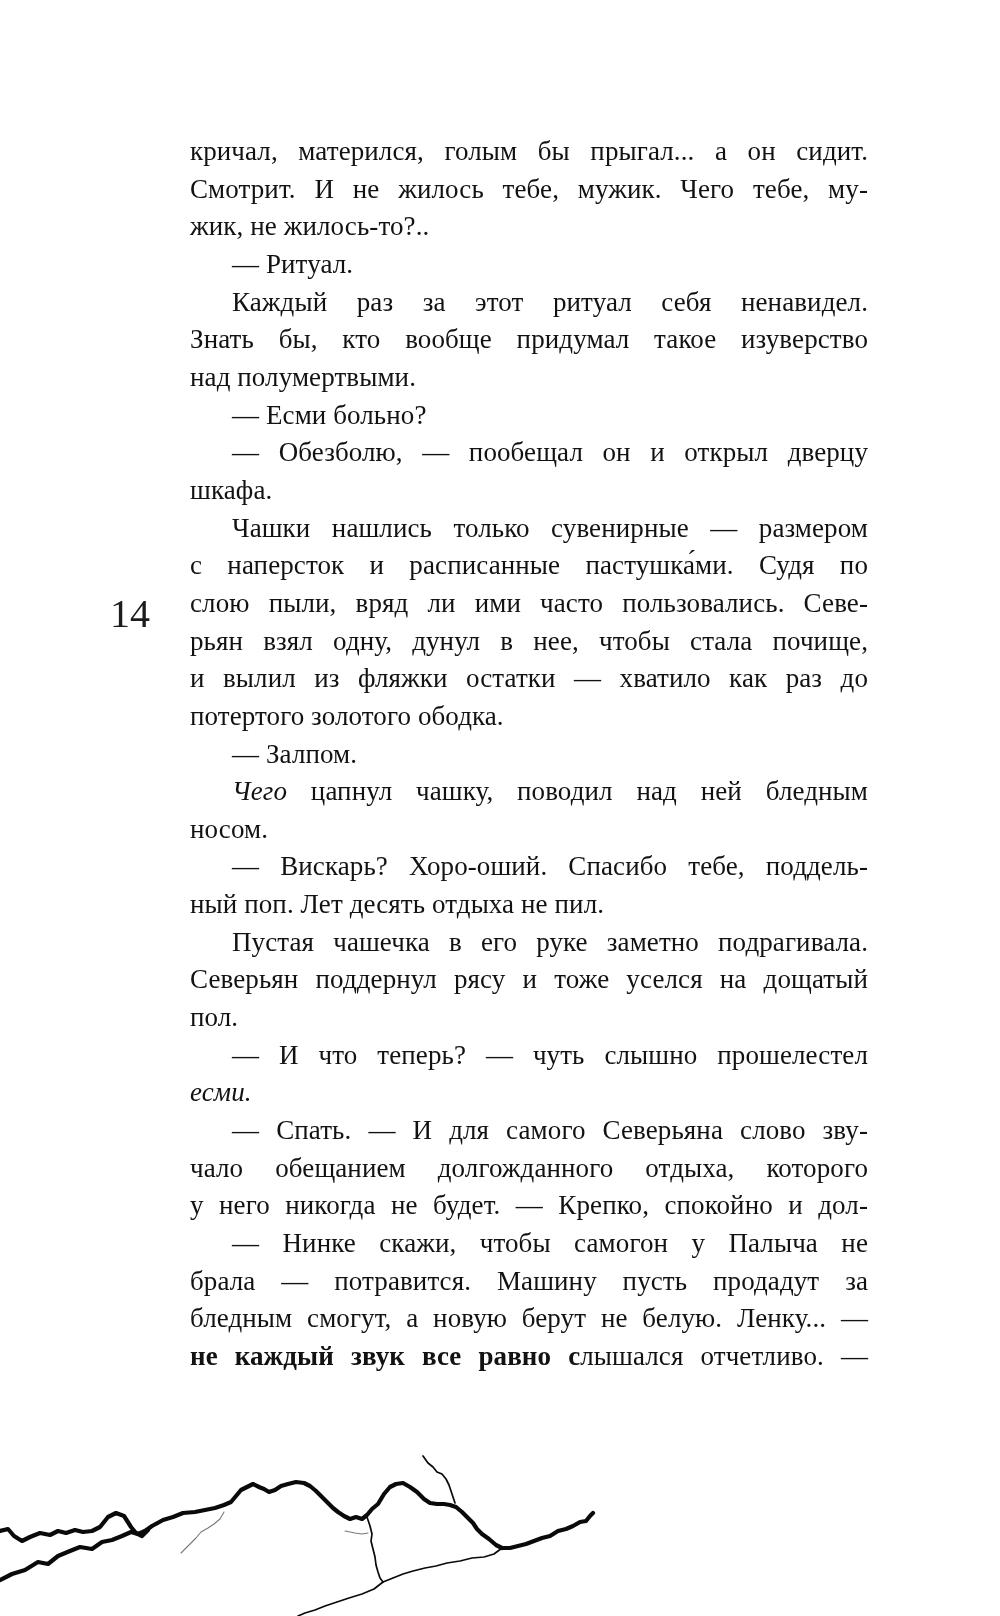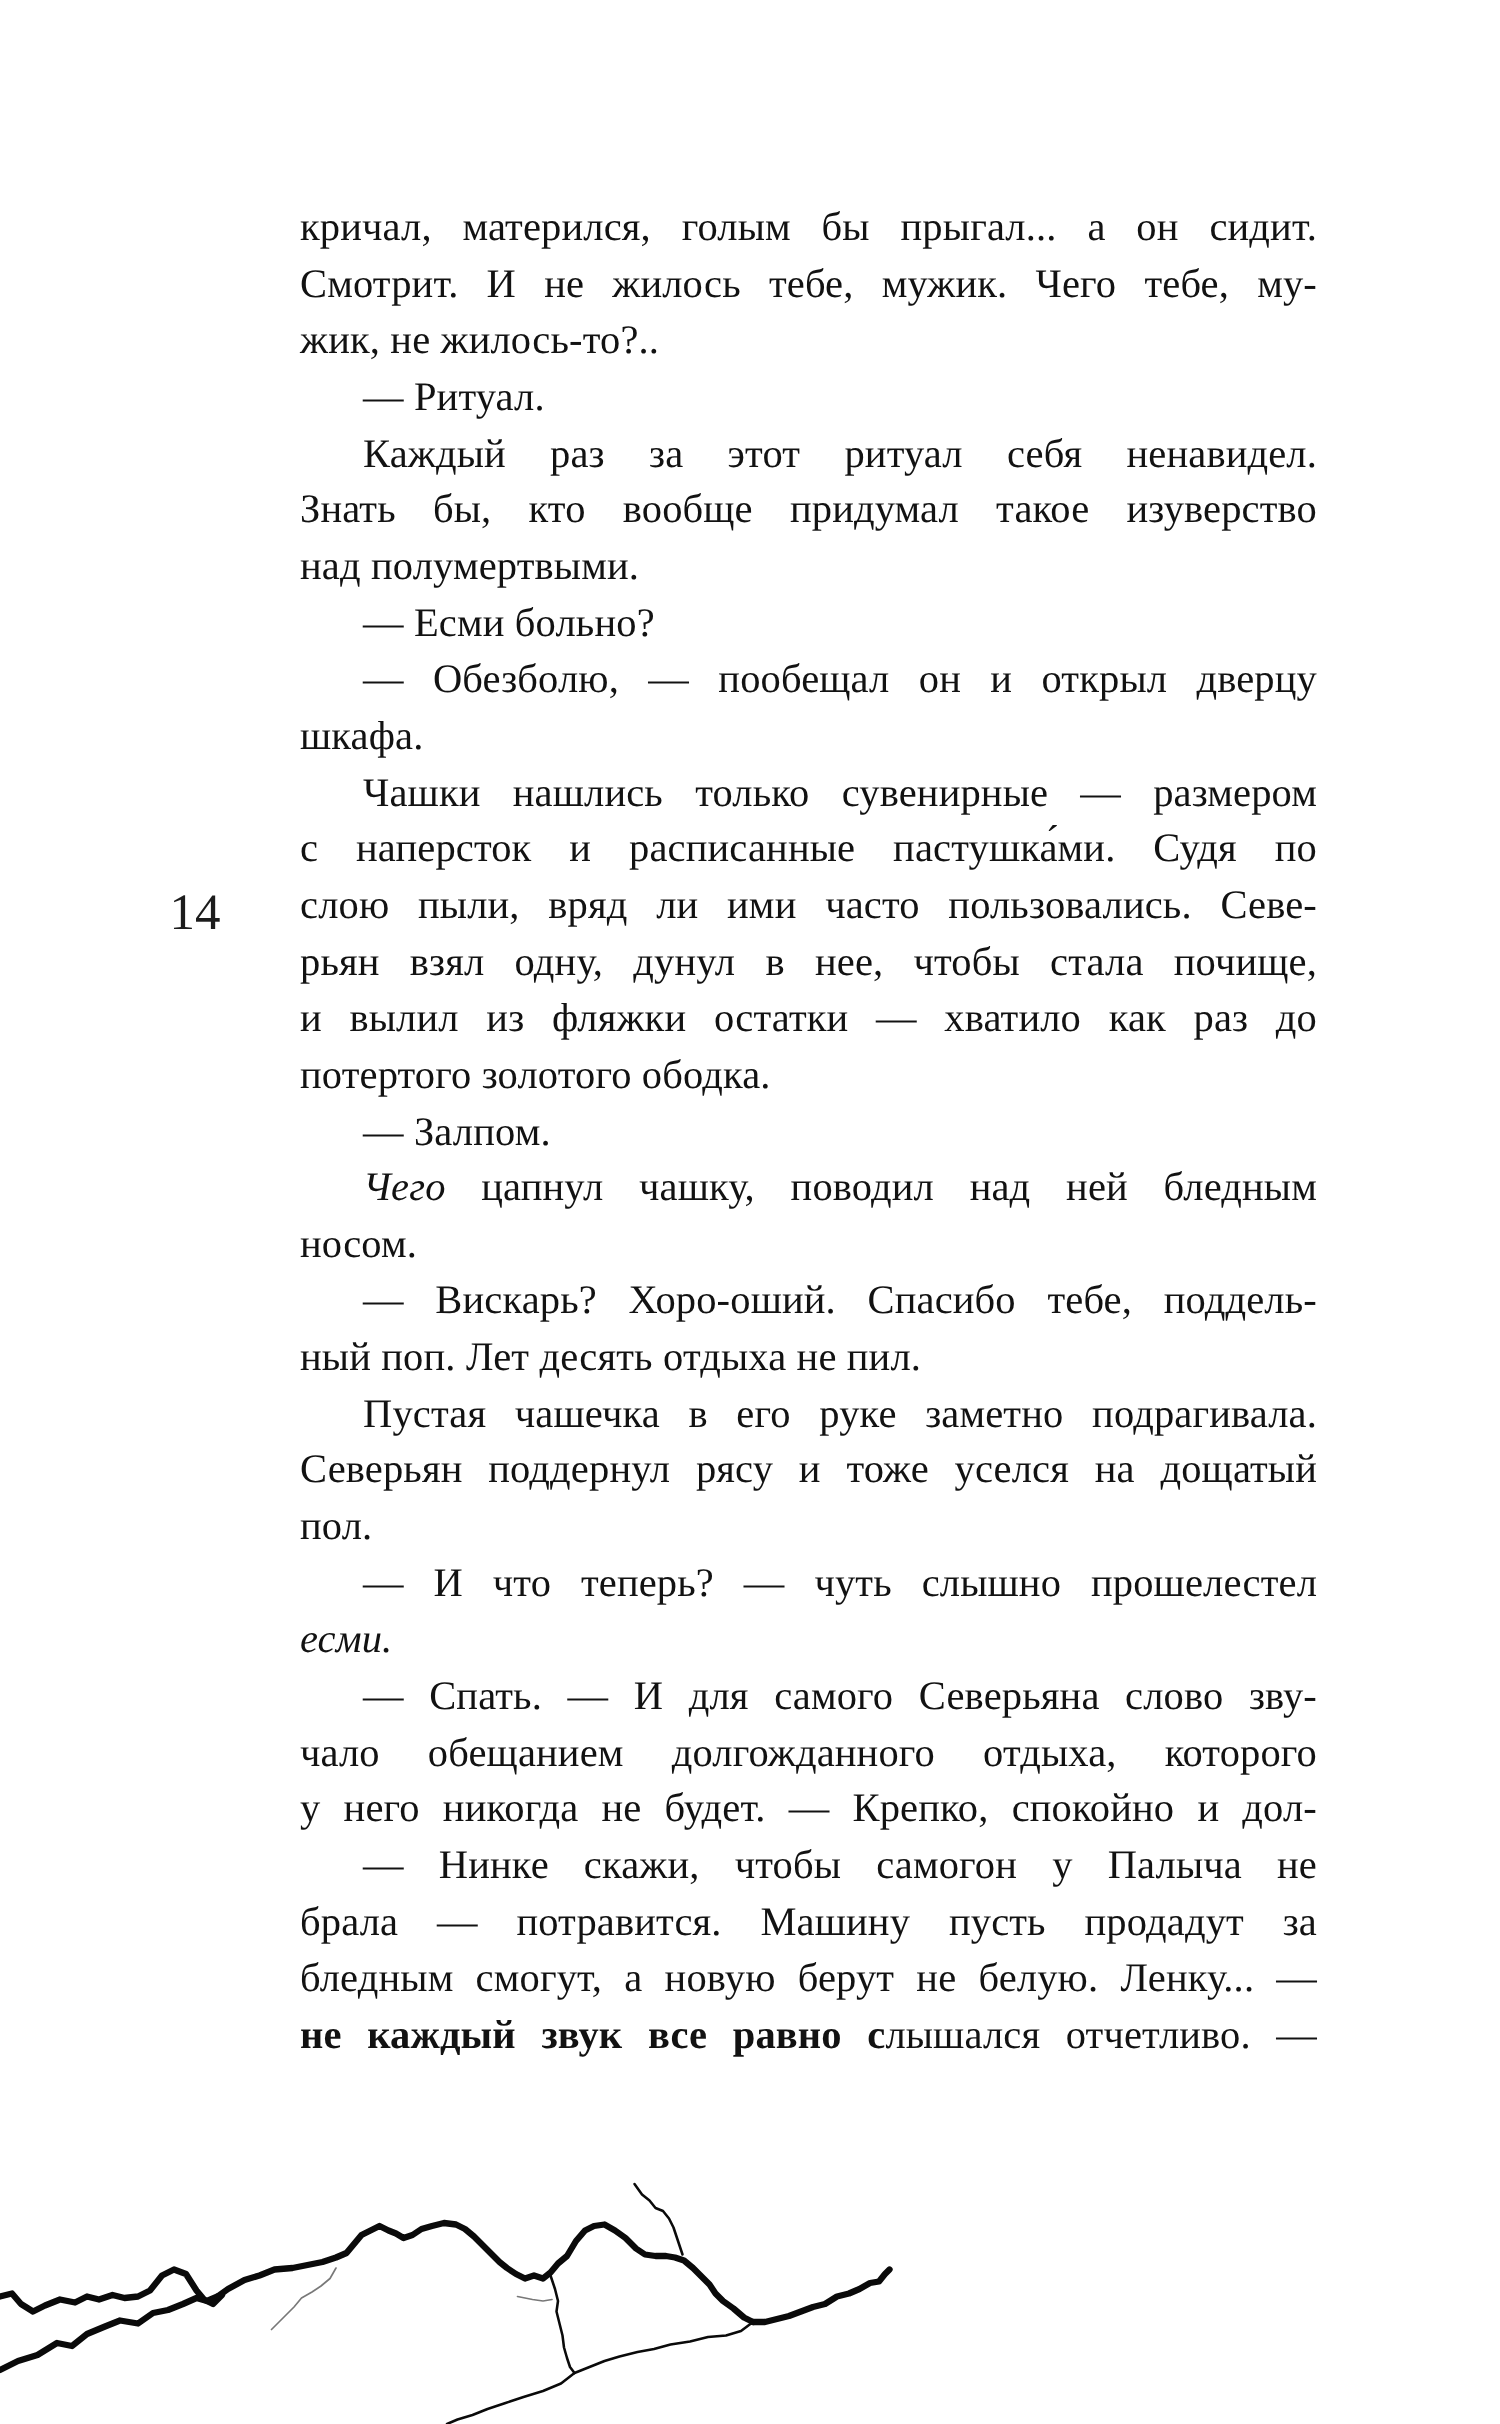--- a/index.html
+++ b/index.html
@@ -9,26 +9,26 @@
     background:#ffffff;
     overflow:hidden;
     font-family:"Liberation Serif", serif;
     color:#121212;
   }
   .page-number{
     position:absolute;
     left:104px;top:590px;
     width:52px;
     text-align:center;
-    font-size:34px;
+    font-size:40px;
     color:#1c1c1c;
   }
   .text-block{
     position:absolute;
-    left:200px;top:133px;
+    left:190px;top:133px;
     width:678px;
     font-size:27px;
     line-height:37.65px;
     letter-spacing:0.1px;
   }
   .ln{
     text-align:justify;
     min-height:37.65px;
   }
   .ln.j{ text-align-last:justify; }

